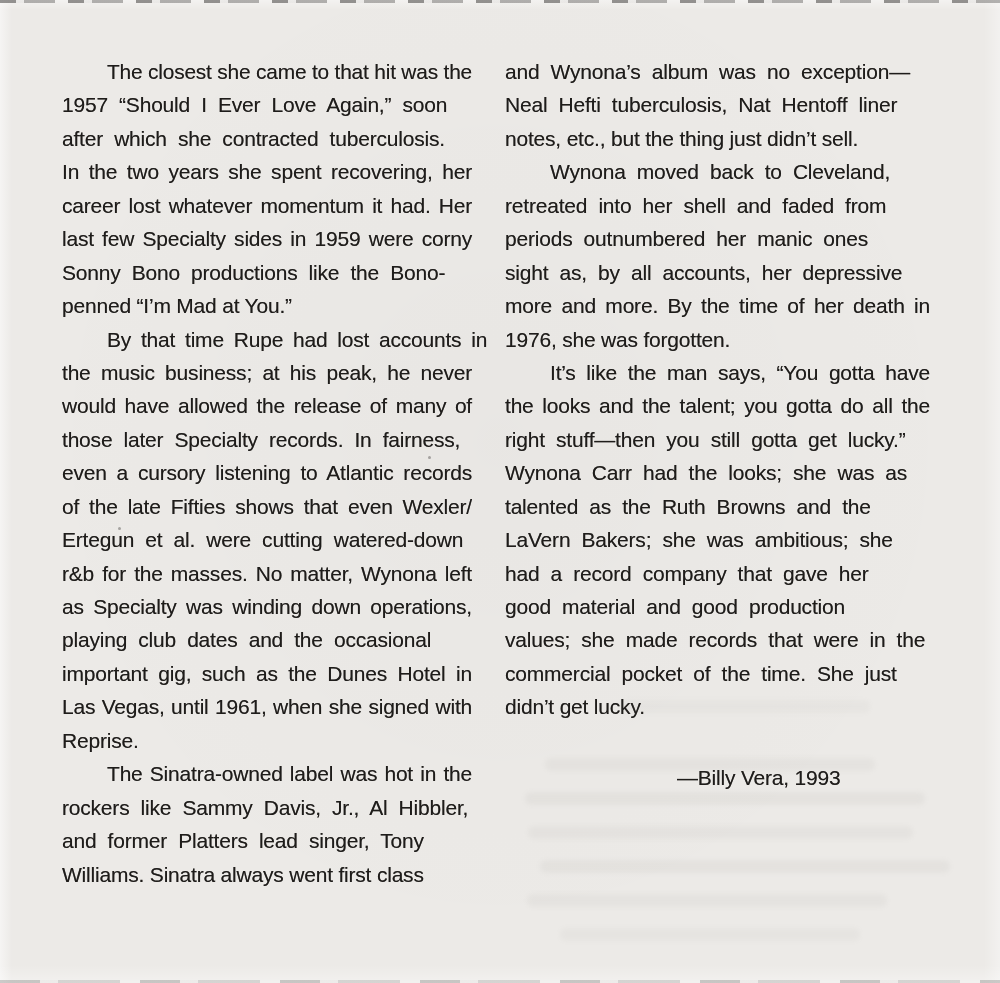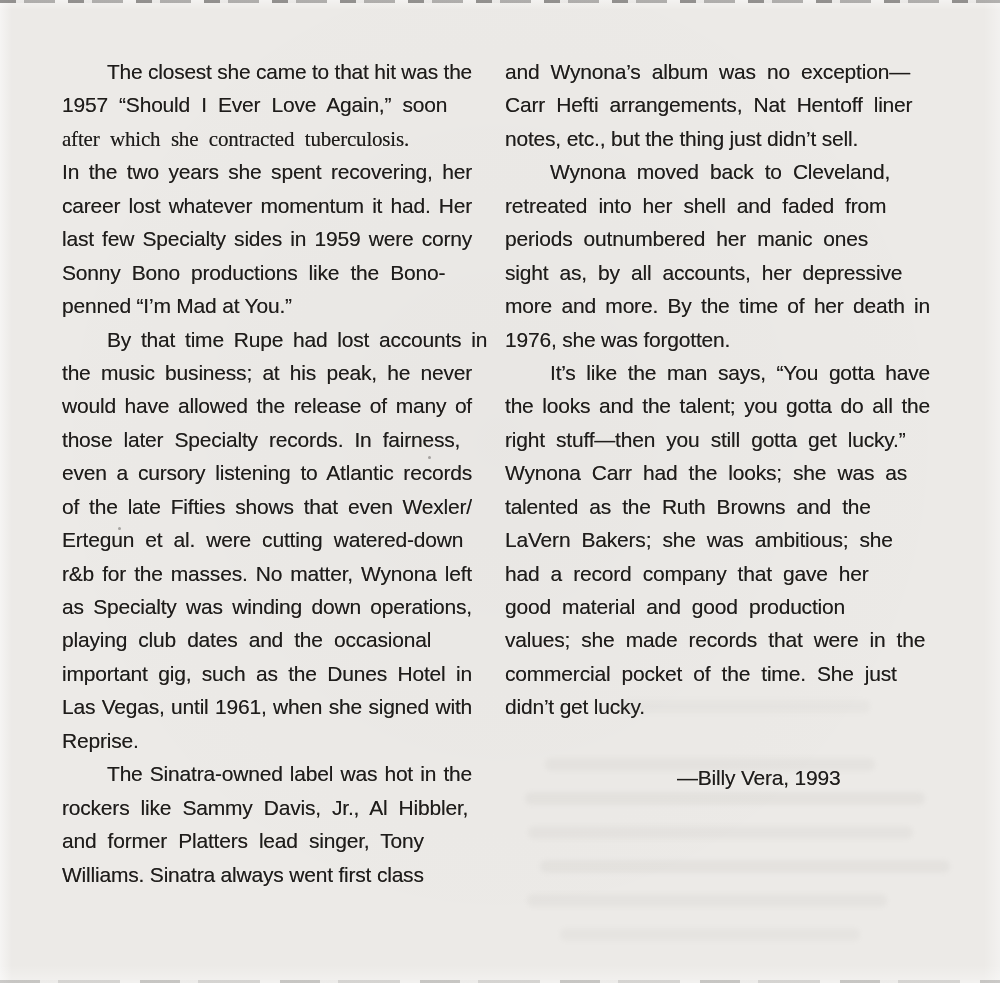--- a/index.html
+++ b/index.html
@@ -111,21 +111,21 @@
   <div class="edge-strip edge-top"></div>
   <div class="edge-strip edge-bottom"></div>
 
   <div class="scan-line-top"></div>
   <div class="scan-line-bottom"></div>
 
   <div id="left-column" class="col">
       <div class="paragraph">
         <div class="line" style="padding-left: 45px;"><span class="lt" style="transform: scaleX(0.995356);">The closest she came to that hit was the</span></div>
         <div class="line"><span class="lt" style="word-spacing: 5.5px;">1957 “Should I Ever Love Again,” soon</span></div>
-        <div class="line"><span class="lt" style="word-spacing: 5.5px; font-family: Liberation Serif, serif;">after which she contracted tuberculosis.</span></div>
+        <div class="line"><span class="lt" style="word-spacing: 5.5px;">after which she contracted tuberculosis.</span></div>
         <div class="line"><span class="lt" style="word-spacing: 3.90625px;">In the two years she spent recovering, her</span></div>
         <div class="line"><span class="lt" style="word-spacing: 2.58854px;">career lost whatever momentum it had. Her</span></div>
         <div class="line"><span class="lt" style="word-spacing: 2.60491px;">last few Specialty sides in 1959 were corny</span></div>
         <div class="line"><span class="lt" style="word-spacing: 5.5px;">Sonny Bono productions like the Bono-</span></div>
         <div class="line"><span class="lt">penned “I’m Mad at You.”</span></div>
       </div>
       <div class="paragraph">
         <div class="line" style="padding-left: 45px;"><span class="lt" style="word-spacing: 4.20312px;">By that time Rupe had lost accounts in</span></div>
         <div class="line"><span class="lt" style="word-spacing: 4.71205px;">the music business; at his peak, he never</span></div>
         <div class="line"><span class="lt" style="word-spacing: 3.04018px;">would have allowed the release of many of</span></div>
@@ -145,21 +145,21 @@
         <div class="line"><span class="lt" style="word-spacing: 5.5px;">rockers like Sammy Davis, Jr., Al Hibbler,</span></div>
         <div class="line"><span class="lt" style="word-spacing: 5.5px;">and former Platters lead singer, Tony</span></div>
         <div class="line"><span class="lt">Williams. Sinatra always went first class</span></div>
       </div>
     </div>
 
   <div id="right-column" class="col">
 
   <div class="paragraph">
         <div class="line"><span class="lt" style="word-spacing: 5.5px;">and Wynona’s album was no exception—</span></div>
-        <div class="line"><span class="lt" style="word-spacing: 5.5px;">Carr Hefti arrangements, Nat Hentoff liner</span></div>
+        <div class="line"><span class="lt" style="word-spacing: 5.5px;">Neal Hefti tuberculosis, Nat Hentoff liner</span></div>
         <div class="line"><span class="lt">notes, etc., but the thing just didn’t sell.</span></div>
       </div>
       <div class="paragraph">
         <div class="line" style="padding-left: 45px;"><span class="lt" style="word-spacing: 5.5px;">Wynona moved back to Cleveland,</span></div>
         <div class="line"><span class="lt" style="word-spacing: 5.5px;">retreated into her shell and faded from</span></div>
         <div class="line"><span class="lt" style="word-spacing: 5.5px;">periods outnumbered her manic ones</span></div>
         <div class="line"><span class="lt" style="word-spacing: 5.5px;">sight as, by all accounts, her depressive</span></div>
         <div class="line"><span class="lt" style="word-spacing: 3.79861px;">more and more. By the time of her death in</span></div>
         <div class="line"><span class="lt">1976, she was forgotten.</span></div>
       </div>

